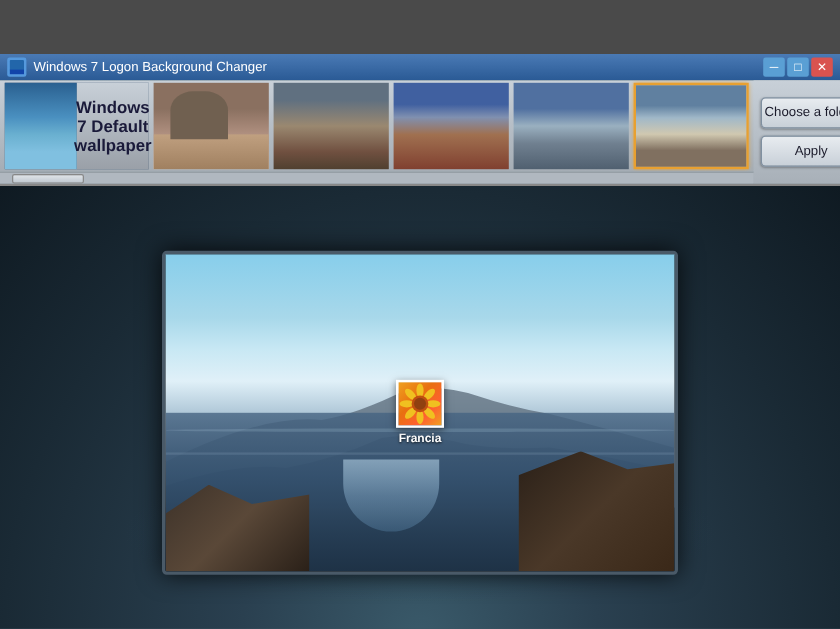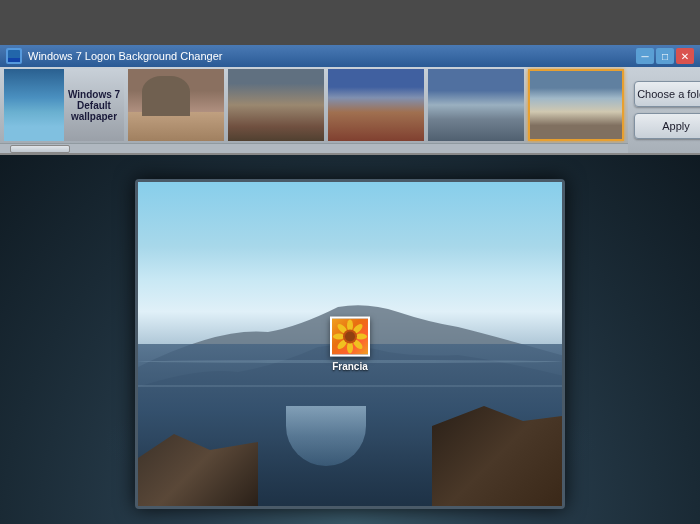--- a/index.html
+++ b/index.html
@@ -105,21 +105,21 @@
     }
     .thumb-first-text {
       width: 60px;
       height: 72px;
       display: flex;
       align-items: center;
       justify-content: center;
       flex-direction: column;
       background: linear-gradient(to bottom, #c8d0d8, #9aa0a8);
       color: #1a1a3a;
-      font-size: 10px;
+      font-size: 14px;
       text-align: center;
       padding: 2px;
       font-weight: bold;
     }
 
     .thumb-regular {
       width: 96px;
       height: 72px;
     }
 
@@ -195,21 +195,21 @@
       width: 500px;
       height: 120px;
       background: radial-gradient(ellipse at center, rgba(40,70,90,0.5) 0%, transparent 70%);
       border-radius: 50%;
     }
 
     
     #monitor-frame {
       position: relative;
       width: 430px;
-      height: 330px;
+      height: 270px;
       background: #000;
       border: 3px solid #4a5a68;
       box-shadow: 0 0 20px rgba(0,0,0,0.8), inset 0 0 10px rgba(0,0,0,0.5);
       border-radius: 4px;
     }
 
     #wallpaper-preview {
       width: 100%;
       height: 100%;
       background: linear-gradient(

